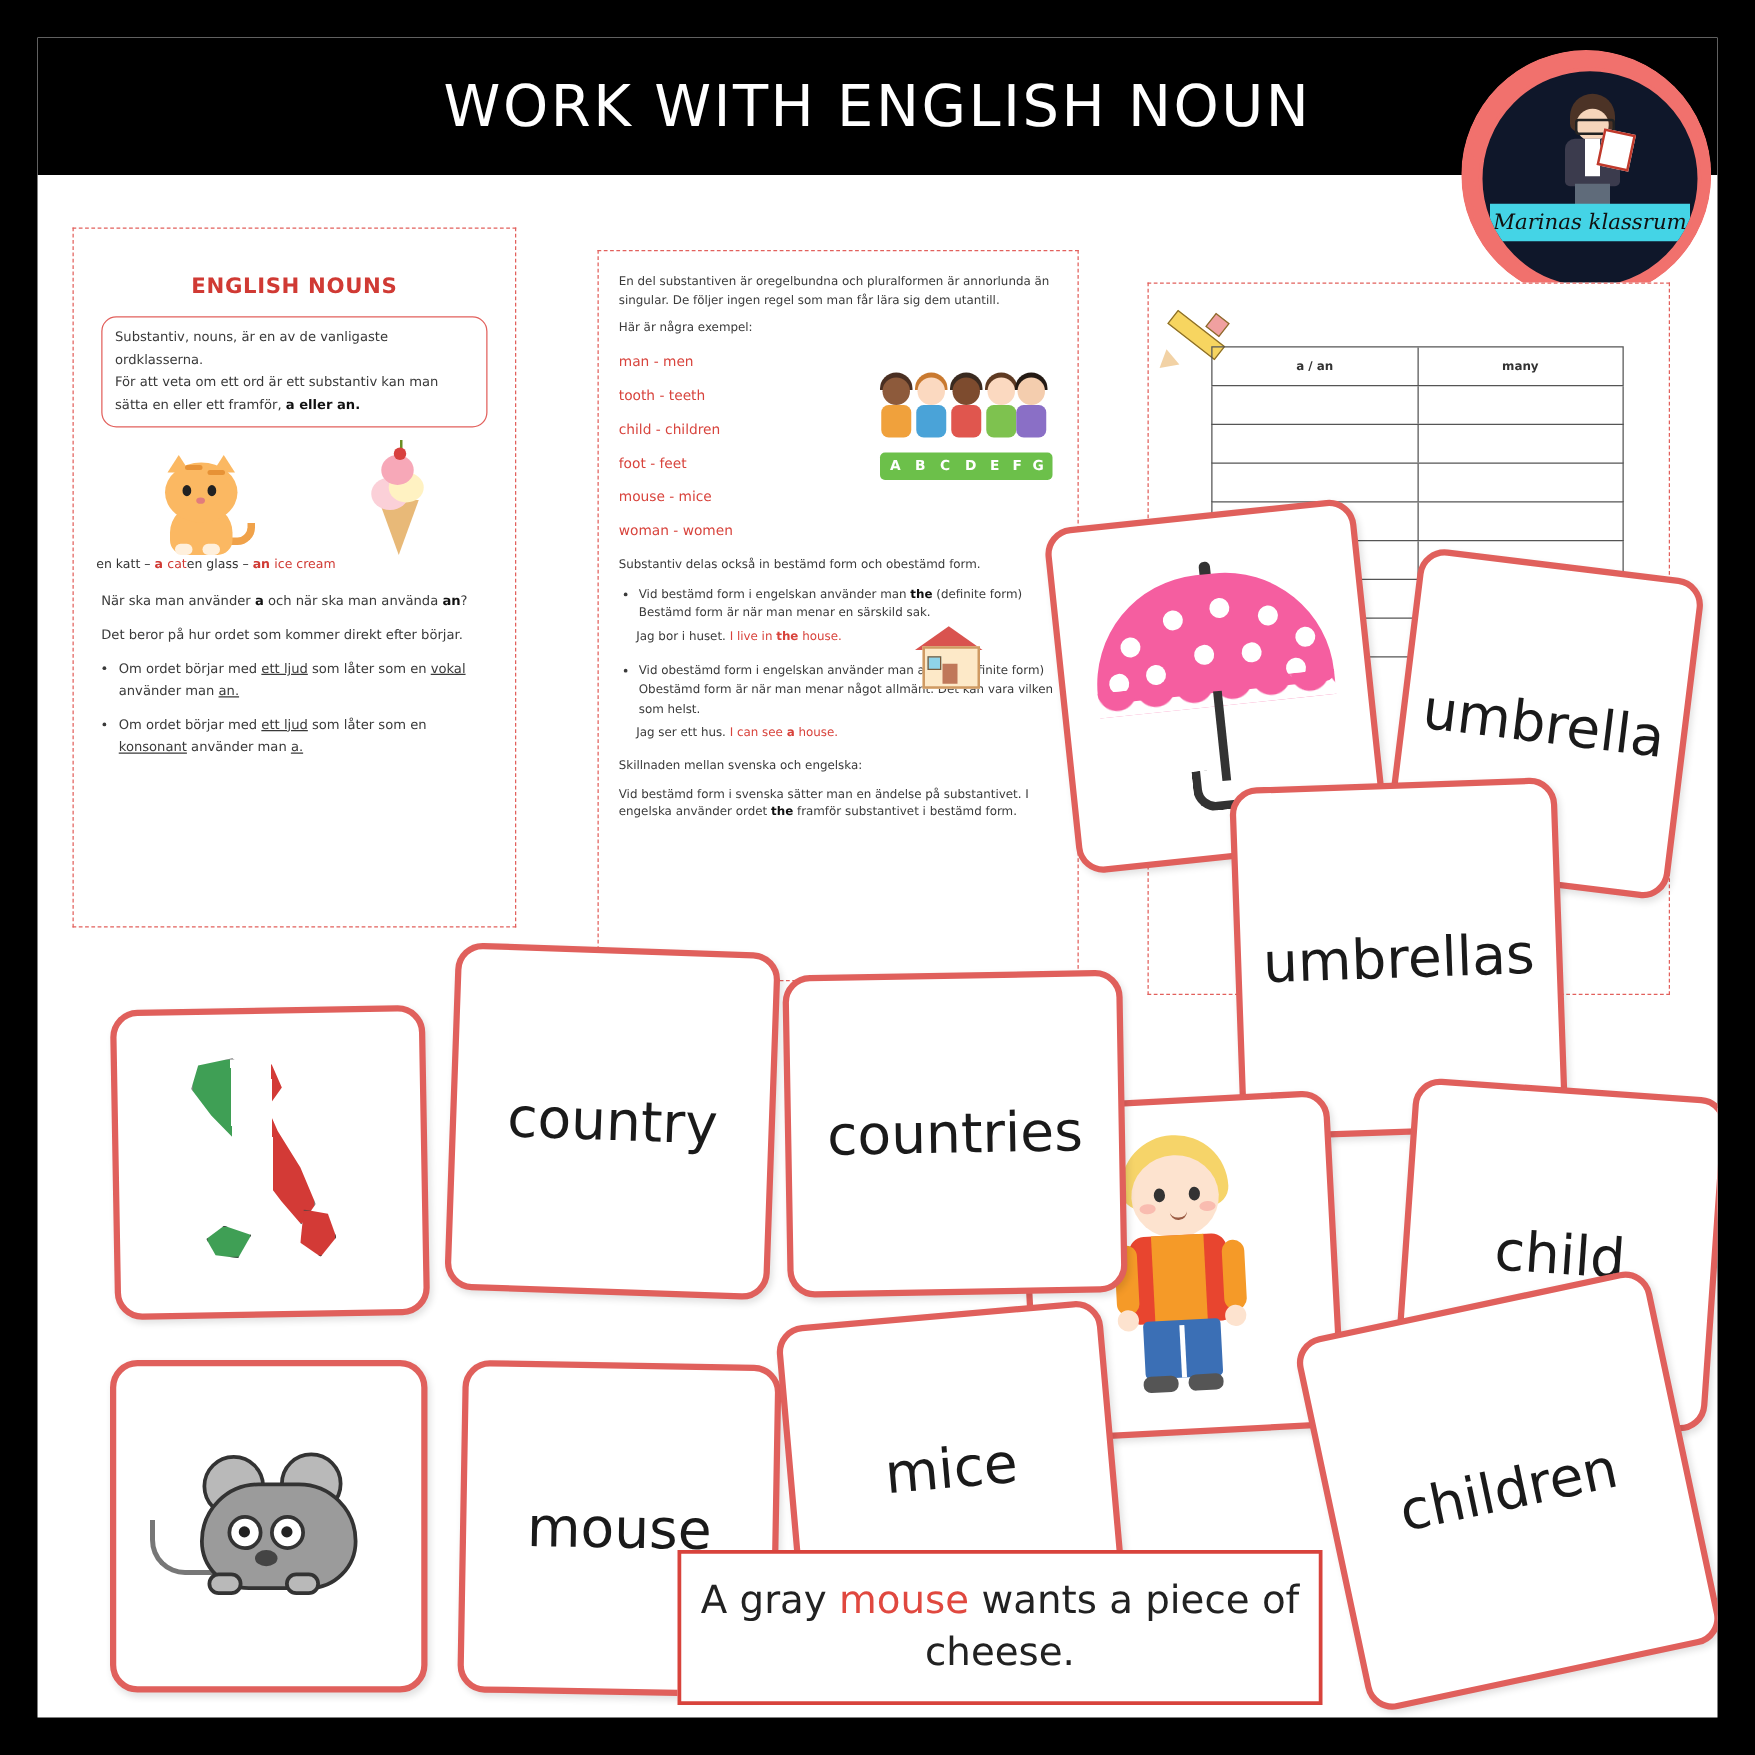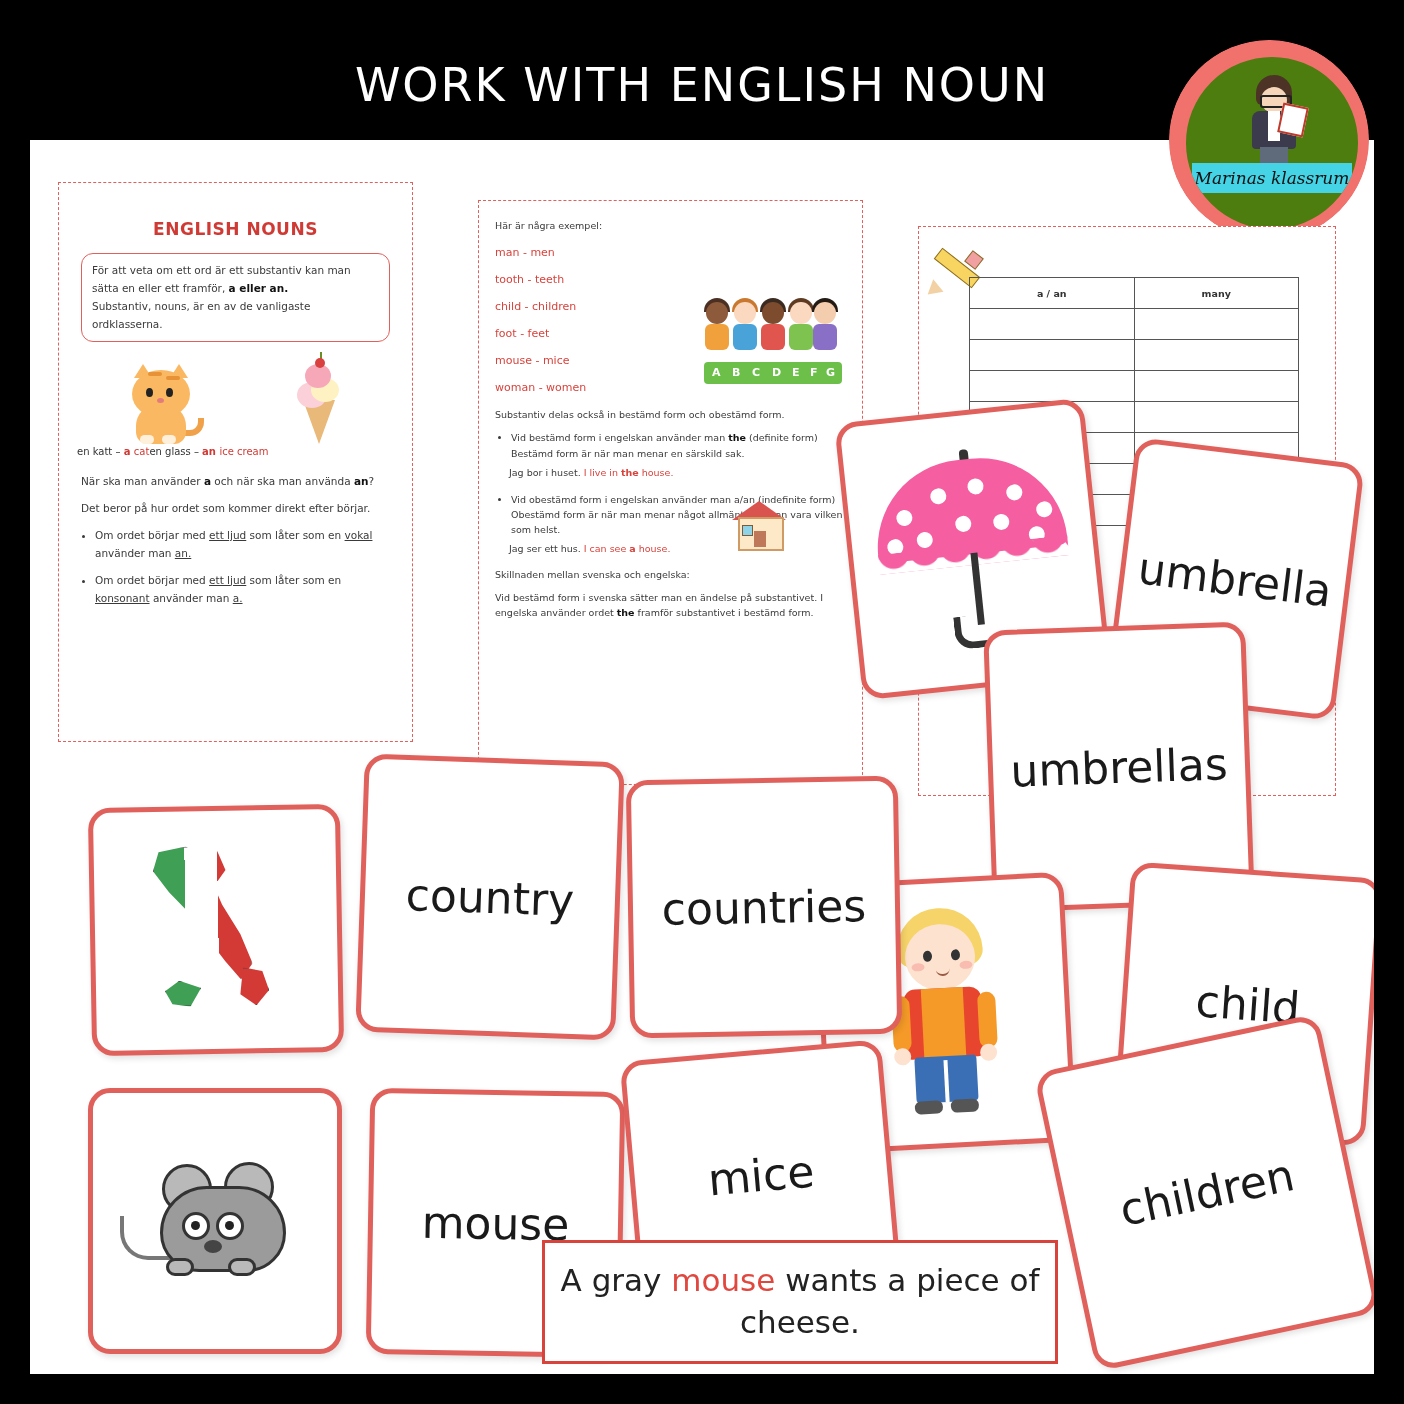--- a/index.html
+++ b/index.html
@@ -49,21 +49,21 @@
       radial-gradient(circle at 50% 2px, #f1716d 9px, transparent 10px) 0 0/20px 20px repeat-x,
       radial-gradient(circle at 50% calc(100% - 2px), #f1716d 9px, transparent 10px) 0 100%/20px 20px repeat-x,
       radial-gradient(circle at 2px 50%, #f1716d 9px, transparent 10px) 0 0/20px 20px repeat-y,
       radial-gradient(circle at calc(100% - 2px) 50%, #f1716d 9px, transparent 10px) 100% 0/20px 20px repeat-y,
       #f1716d;
     background-clip:padding-box;
   }
   .logo .inner {
     position:absolute; left:14px; top:14px; width:172px; height:172px;
     border-radius:50%;
-    background:#4d7c0f;
+    background:#0f172a;
     border:3px solid #f1716d;
     overflow:hidden;
   }
   .logo .banner {
     position:absolute; left:6px; top:106px;
     width:160px; height:30px;
     background:#44d4e6;
     display:flex; align-items:center; justify-content:center;
   }
   .logo .banner span {
@@ -298,24 +298,24 @@
       <div class="banner">
         <span>Marinas klassrum</span>
       </div>
     </div>
   </div>
 
   <div class="wsheet" id="sheet1">
     <div class="s1-title">ENGLISH NOUNS</div>
 
     <div class="s1-box">
+      <div>Substantiv, nouns, är en av de vanligaste ordklasserna.</div>
       <div>
         <span>För att veta om ett ord är ett substantiv kan man sätta en eller ett framför, </span><b>a eller an.</b>
       </div>
-      <div>Substantiv, nouns, är en av de vanligaste ordklasserna.</div>
     </div>
 
     <div class="s1-pics">
       <div class="cat">
         <div class="cat-tail"></div>
             <div class="cat-body"></div>
         <div class="cat-head"></div>
             <div class="cat-ear l"></div>
             <div class="cat-ear r"></div>
         <div class="cat-stripe a"></div>
@@ -355,20 +355,21 @@
         <span>Om ordet börjar med </span><span class="u">ett ljud</span><span> som låter som en </span><span class="u">vokal</span><span> använder man </span><span class="u">an.</span>
       </li>
       <li>
         <span>Om ordet börjar med </span><span class="u">ett ljud</span><span> som låter som en </span><span class="u">konsonant</span><span> använder man </span><span class="u">a.</span>
       </li>
     </ul>
 
   </div>
 
   <div class="wsheet" id="sheet2">
+    <div class="s2-p">En del substantiven är oregelbundna och pluralformen är annorlunda än singular. De följer ingen regel som man får lära sig dem utantill.</div>
     <div class="s2-p">Här är några exempel:</div>
 
     <div class="s2-list">
       <div class="s2-pair">man - men</div>
       <div class="s2-pair">tooth - teeth</div>
       <div class="s2-pair">child - children</div>
       <div class="s2-pair">foot - feet</div>
       <div class="s2-pair">mouse - mice</div>
       <div class="s2-pair">woman - women</div>
     </div>

